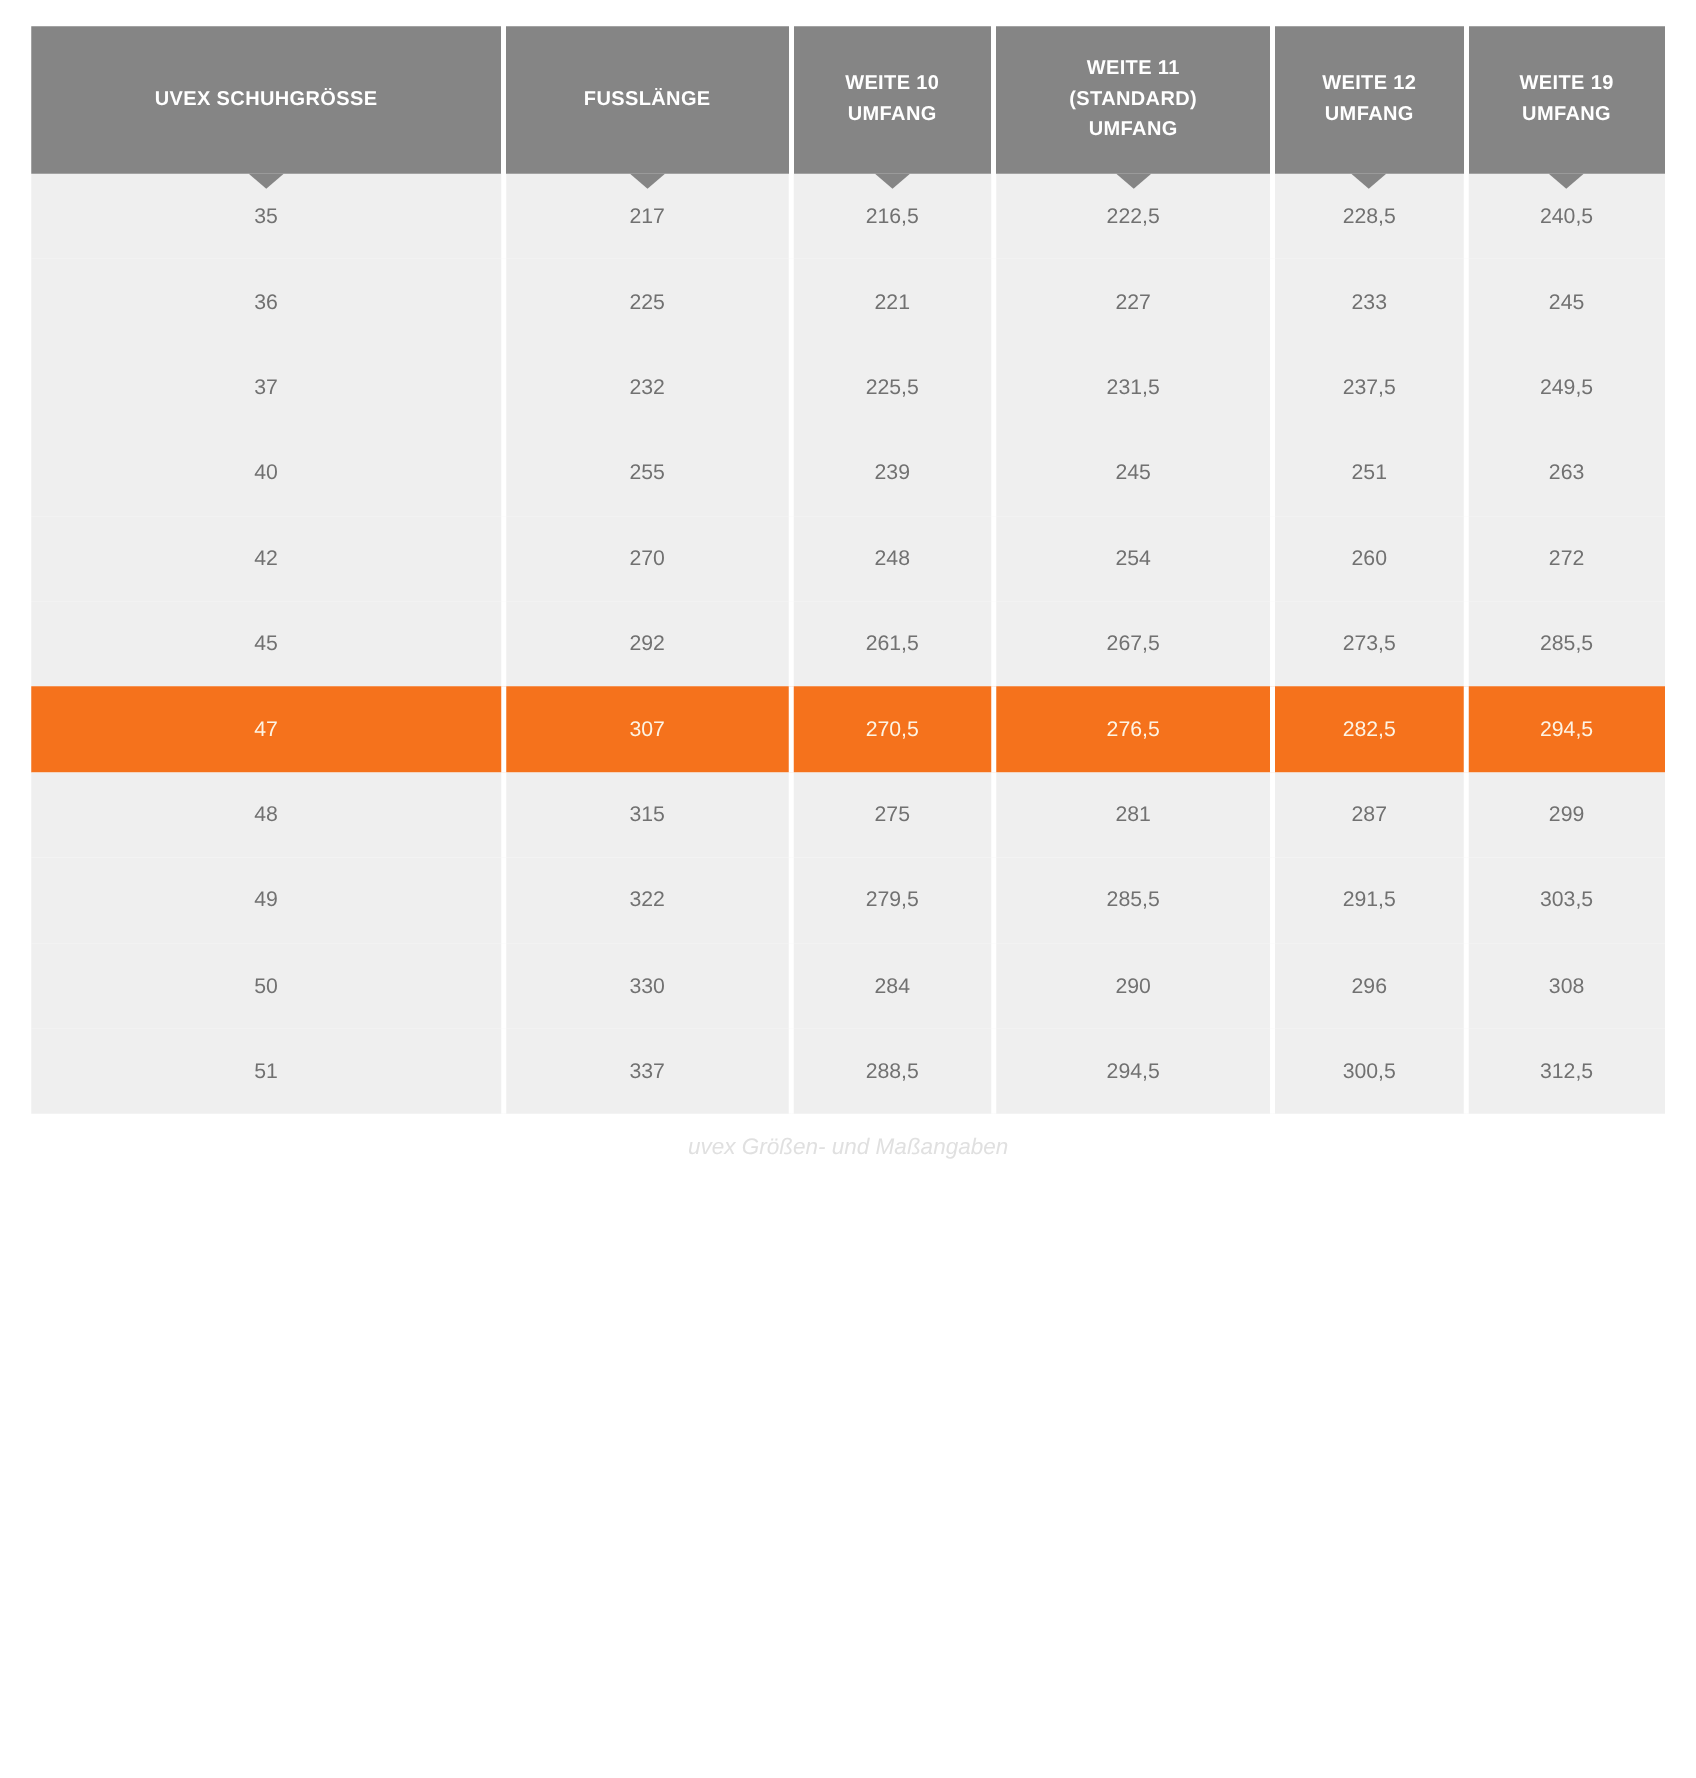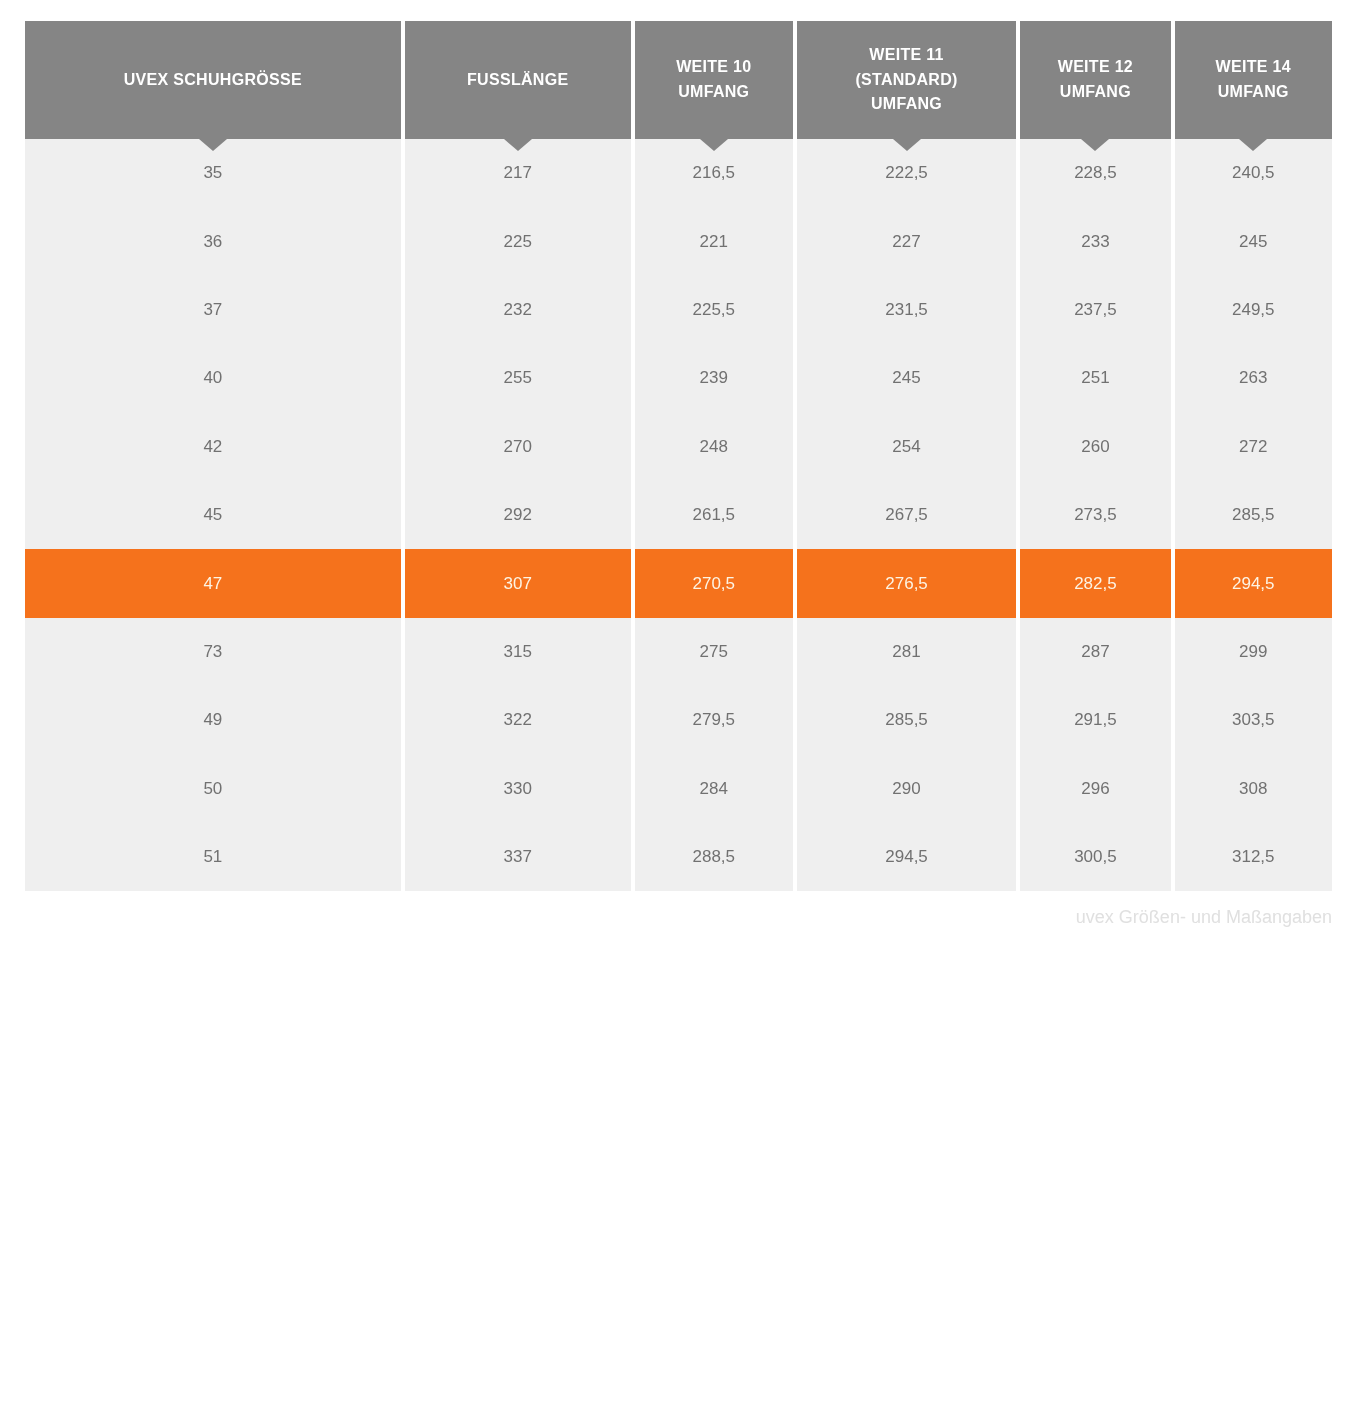--- a/index.html
+++ b/index.html
@@ -80,21 +80,22 @@
     font-size: 17px;
   }
   tr.highlight td {
     background: var(--highlight_bg);
     color: var(--highlight_text);
   }
   .caption {
     margin-top: 16px;
     color: var(--caption_text);
     font-size: 18px;
-    text-align: right;
+    text-align: center;
+    font-style: italic;
   }
 </style>
 </head>
 <body>
 
 <div class="page">
   <table class="size-table">
     <colgroup id="colgroup">
         <col style="width: 28.9%;">
         <col style="width: 17.6%;">
@@ -123,21 +124,21 @@
             <div>(STANDARD)</div>
             <div>UMFANG</div>
             <span class="tri"></span>
           </th>
           <th>
             <div>WEITE 12</div>
             <div>UMFANG</div>
             <span class="tri"></span>
           </th>
           <th>
-            <div>WEITE 14</div>
+            <div>WEITE 19</div>
             <div>UMFANG</div>
             <span class="tri"></span>
           </th>
         </tr>
     </thead>
     <tbody id="table-body">
         <tr>
           <td>35</td>
           <td>217</td>
           <td>216,5</td>
@@ -187,21 +188,21 @@
         </tr>
         <tr class="highlight">
           <td>47</td>
           <td>307</td>
           <td>270,5</td>
           <td>276,5</td>
           <td>282,5</td>
           <td>294,5</td>
         </tr>
         <tr>
-          <td>73</td>
+          <td>48</td>
           <td>315</td>
           <td>275</td>
           <td>281</td>
           <td>287</td>
           <td>299</td>
         </tr>
         <tr>
           <td>49</td>
           <td>322</td>
           <td>279,5</td>

